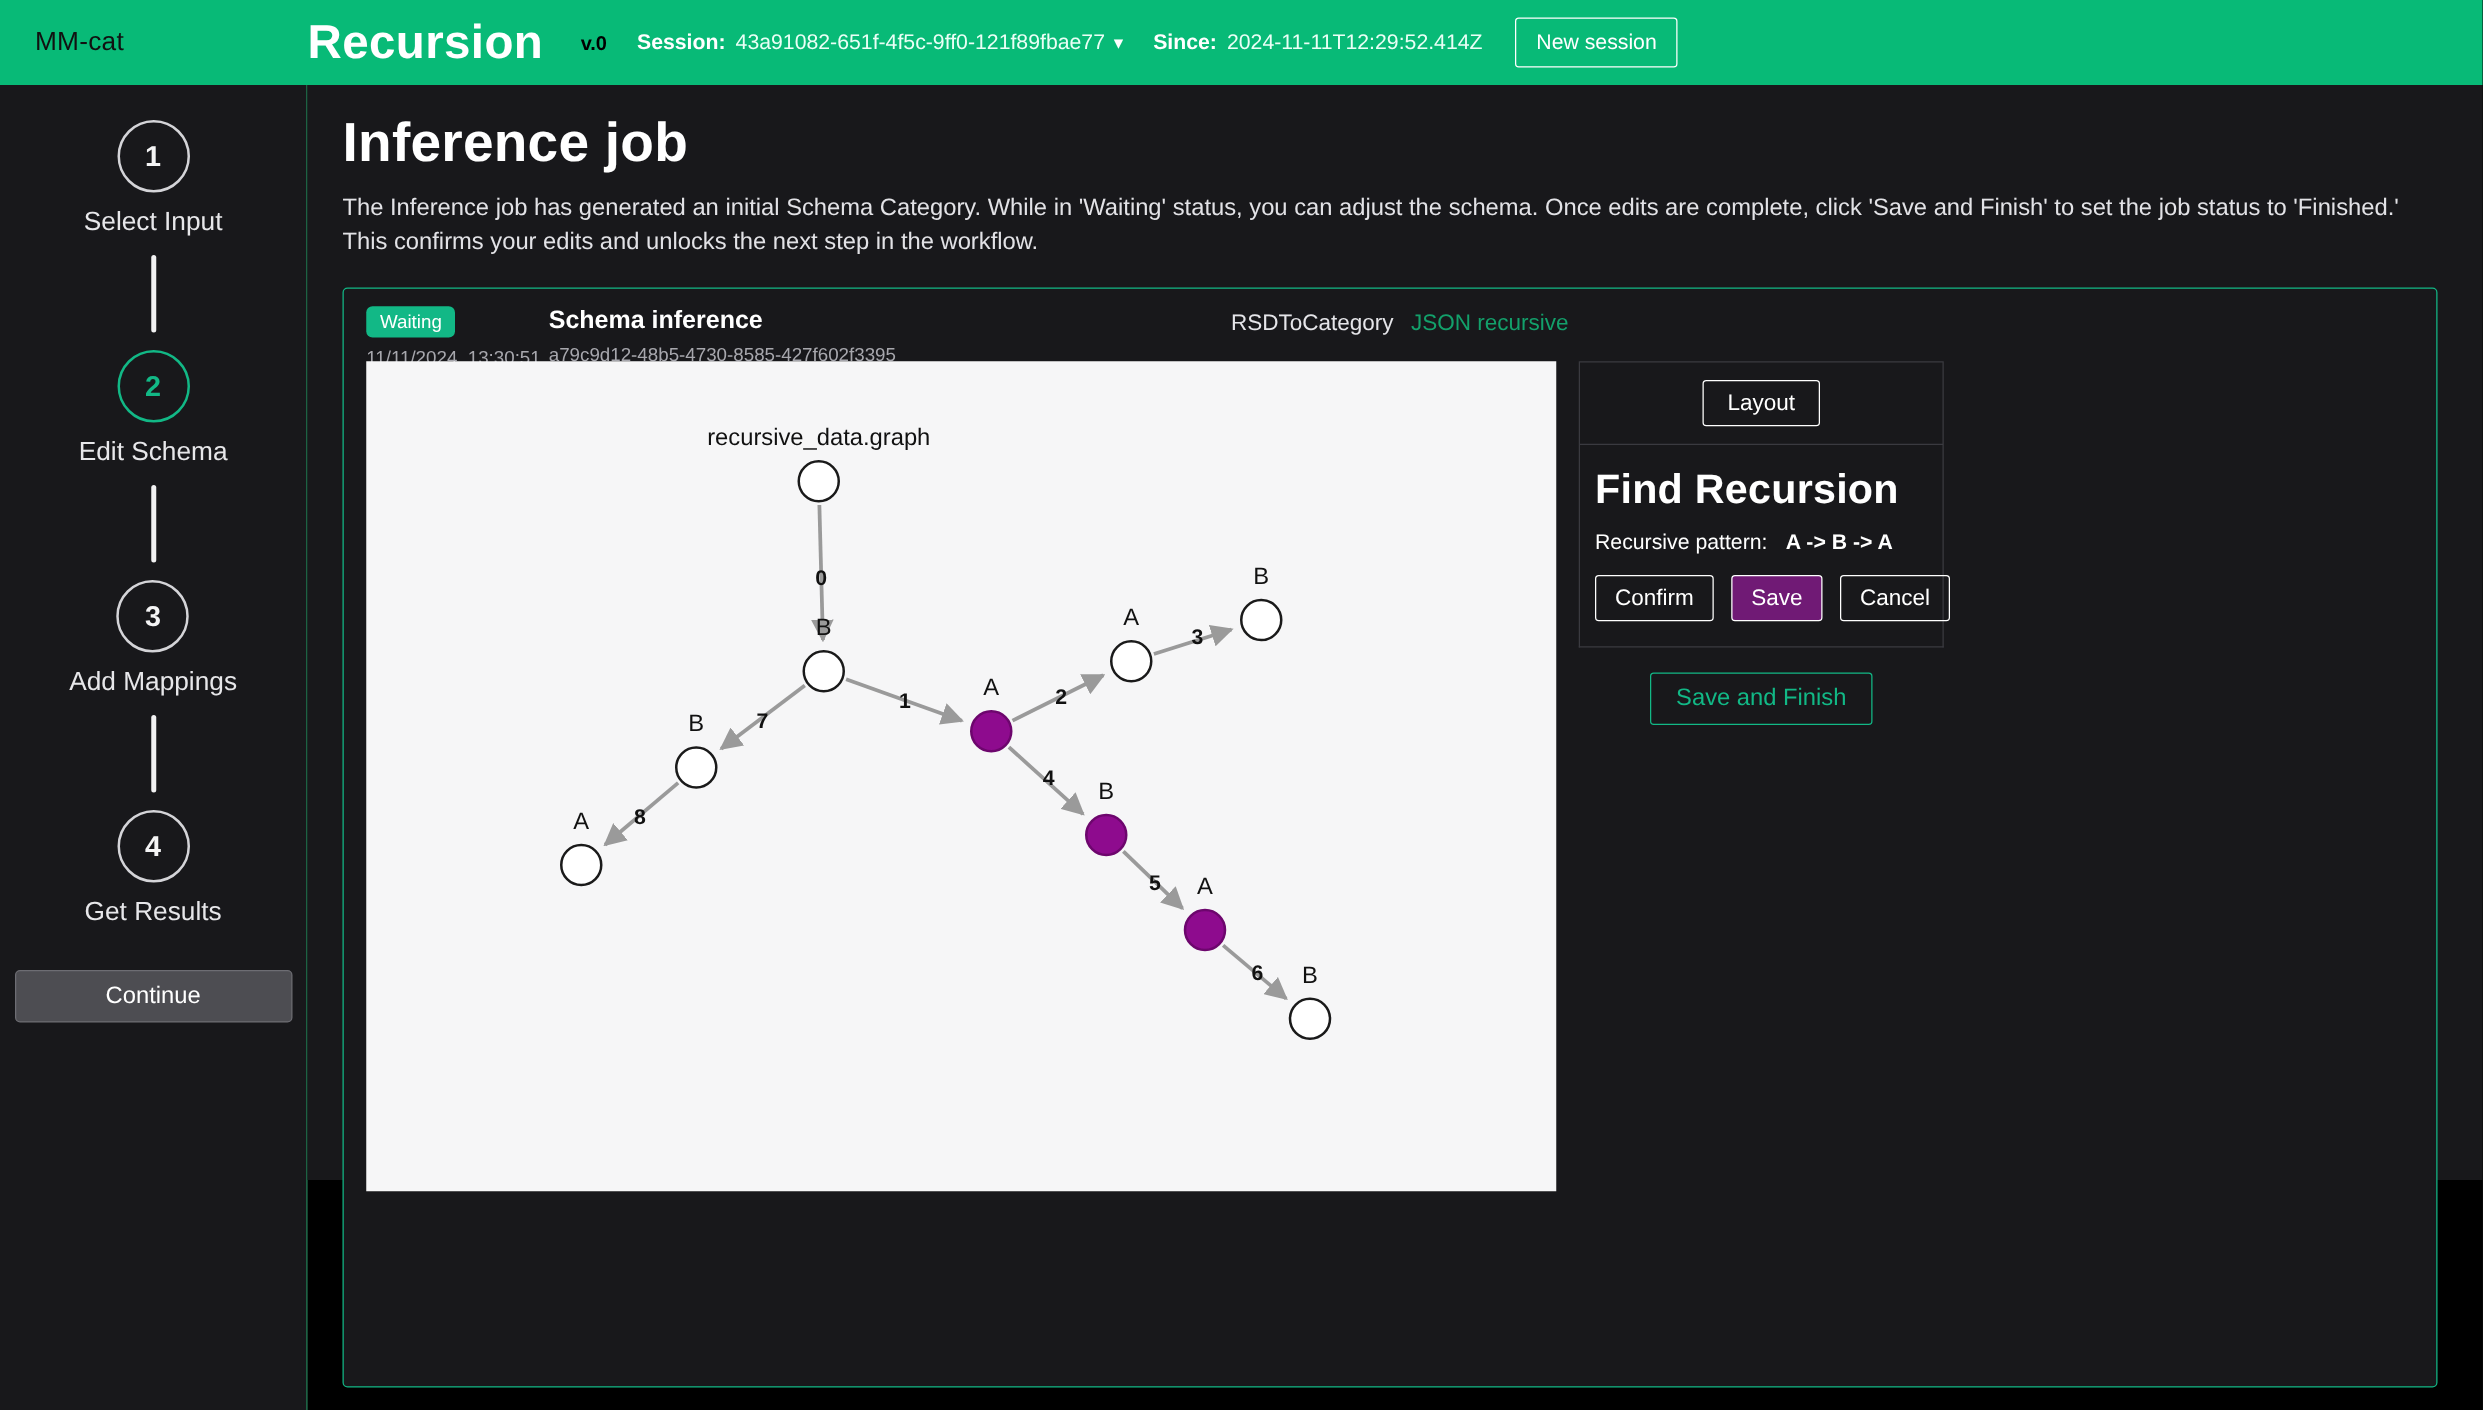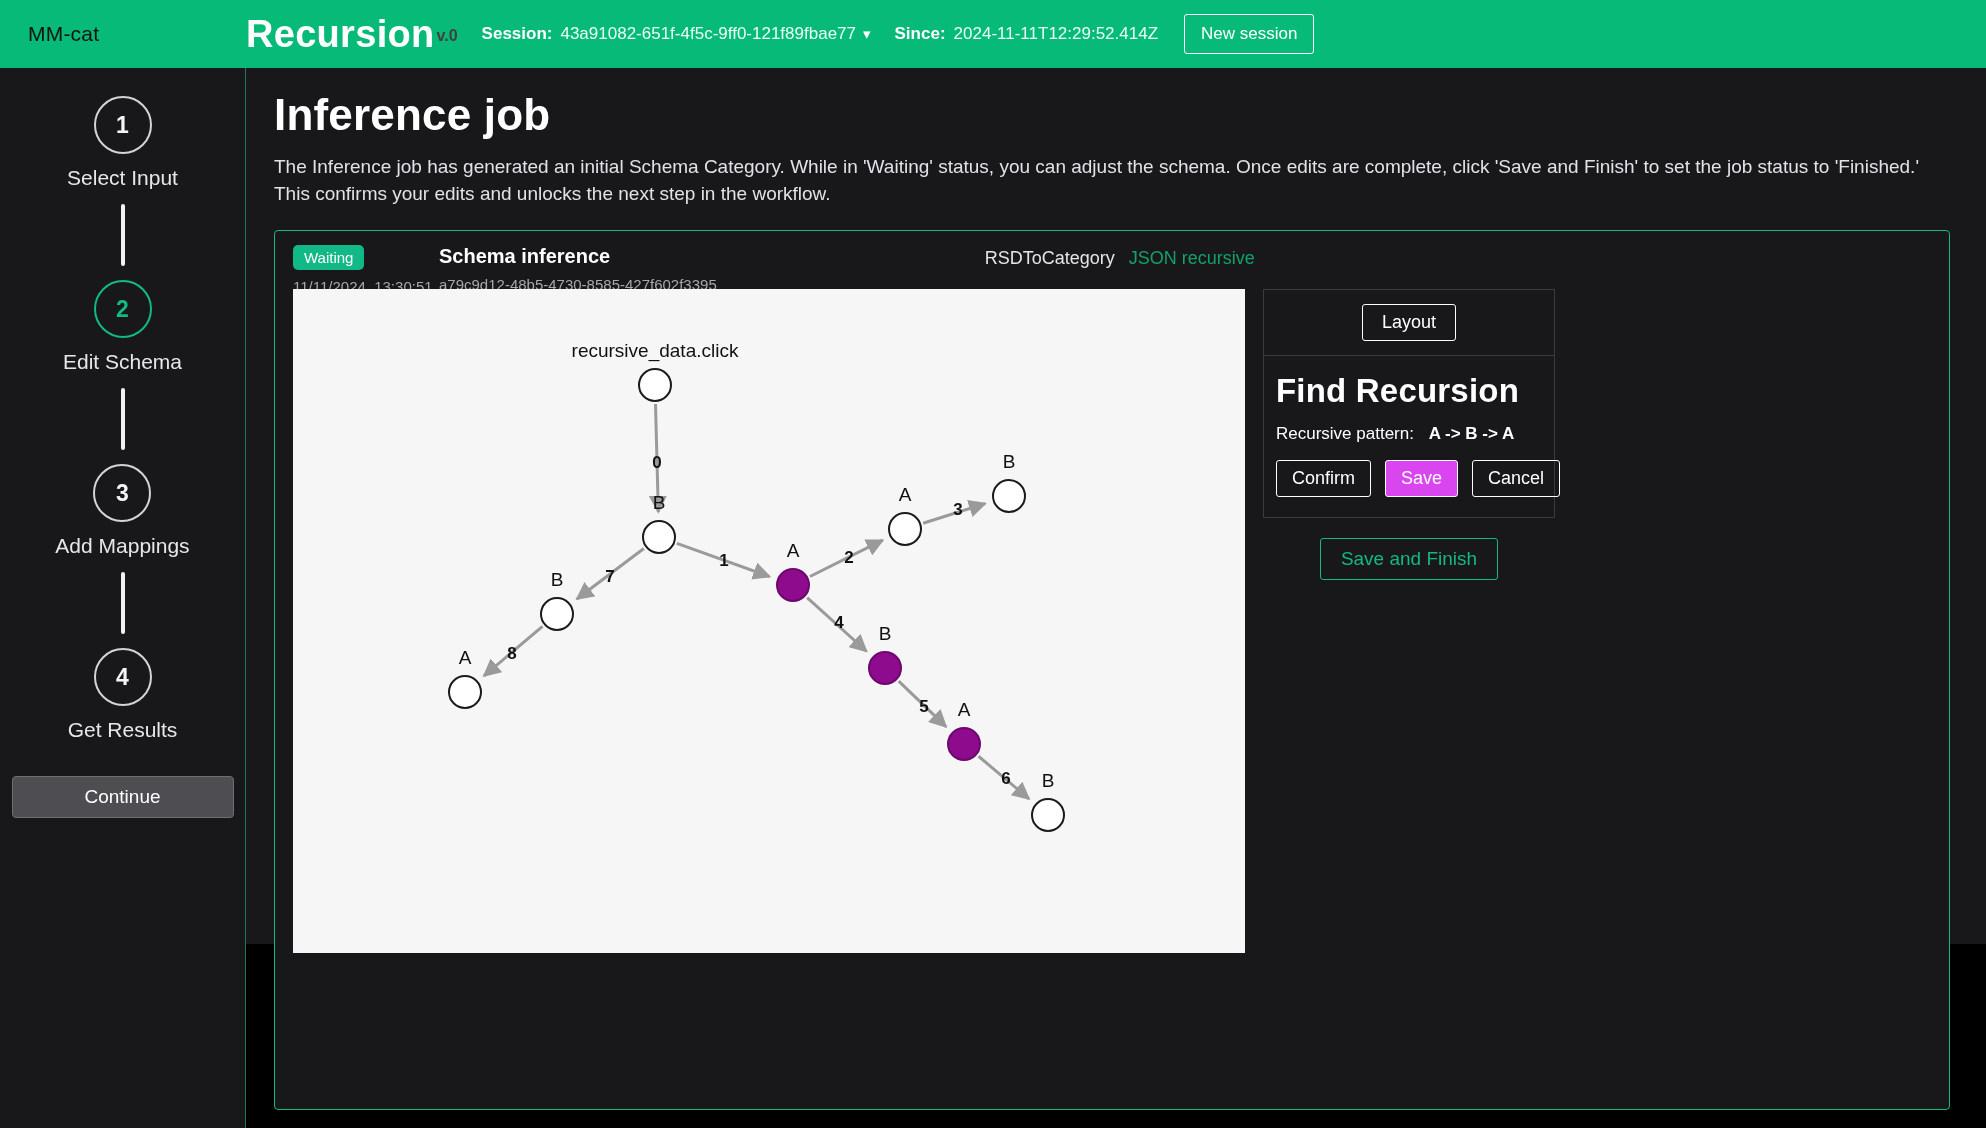--- a/index.html
+++ b/index.html
@@ -22,22 +22,22 @@
     padding-left: 28px;
     color: #111111;
     font-size: 21px;
     letter-spacing: .2px;
   }
   .app-title {
     font-size: 38px; font-weight: 700; color: #ffffff;
     letter-spacing: .3px; line-height: 1;
   }
   .ver {
-    color: #404040; font-size: 16px; font-weight: 700;
-    margin-left: 2px; margin-top: 4px;
+    color: #000000; font-size: 16px; font-weight: 700;
+    margin-left: 30px; margin-top: 4px;
   }
   .meta-label {
     color: #ffffff; font-size: 17px; font-weight: 700; margin-left: 24px;
   }
   .meta-val {
     color: #eafff6; font-size: 17px; font-weight: 400; margin-left: 8px;
   }
   .caret {
     color: #ffffff; font-size: 15px; margin-left: 7px; display:inline-block;
   }
@@ -199,21 +199,21 @@
   .panel-box.recursion-box { border-top: none; padding: 16px 16px 20px 12px; }
   .panel-title {
     color: #ffffff; font-size: 33px; font-weight: 700; letter-spacing: .2px;
   }
   .pattern-row {
     margin-top: 14px; color: #ffffff; font-size: 17px;
   }
   .pattern-row .pattern-val { font-weight: 700; margin-left: 10px; }
   .btn-row { display: flex; gap: 14px; margin-top: 16px; }
   .btn-row .outline-btn { padding: 7px 15px; font-size: 18px; }
-  .btn-row .filled { background: #d946ef; }
+  .btn-row .filled { background: #701a75; }
   .save-finish-btn {
     margin-top: 20px;
     border: 1px solid #12b886; background: transparent; color: #12b886;
     font-size: 19px; font-family: "Liberation Sans", sans-serif;
     padding: 9px 20px; border-radius: 3px; cursor: pointer;
   }
 
   
   .card-foot {
     position: absolute; left: 18px; bottom: 14px;
@@ -319,21 +319,21 @@
       <div class="edge-label" style="left: 364px; top: 174px;">0</div>
           <div class="edge-label" style="left: 431px; top: 272px;">1</div>
           <div class="edge-label" style="left: 556px; top: 269px;">2</div>
           <div class="edge-label" style="left: 665px; top: 221px;">3</div>
           <div class="edge-label" style="left: 546px; top: 334px;">4</div>
           <div class="edge-label" style="left: 631px; top: 418px;">5</div>
           <div class="edge-label" style="left: 713px; top: 490px;">6</div>
           <div class="edge-label" style="left: 317px; top: 288px;">7</div>
           <div class="edge-label" style="left: 219px; top: 365px;">8</div>
           <div class="node" style="left: 362px; top: 96px;"></div>
-          <div class="node-label" style="left: 362px; top: 73px;">recursive_data.click</div>
+          <div class="node-label" style="left: 362px; top: 73px;">recursive_data.graph</div>
           <div class="node" style="left: 366px; top: 248px;"></div>
           <div class="node-label" style="left: 366px; top: 225px;">B</div>
           <div class="node" style="left: 264px; top: 325px;"></div>
           <div class="node-label" style="left: 264px; top: 302px;">B</div>
           <div class="node" style="left: 172px; top: 403px;"></div>
           <div class="node-label" style="left: 172px; top: 380px;">A</div>
           <div class="node purple" style="left: 500px; top: 296px;"></div>
           <div class="node-label" style="left: 500px; top: 273px;">A</div>
           <div class="node" style="left: 612px; top: 240px;"></div>
           <div class="node-label" style="left: 612px; top: 217px;">A</div>

